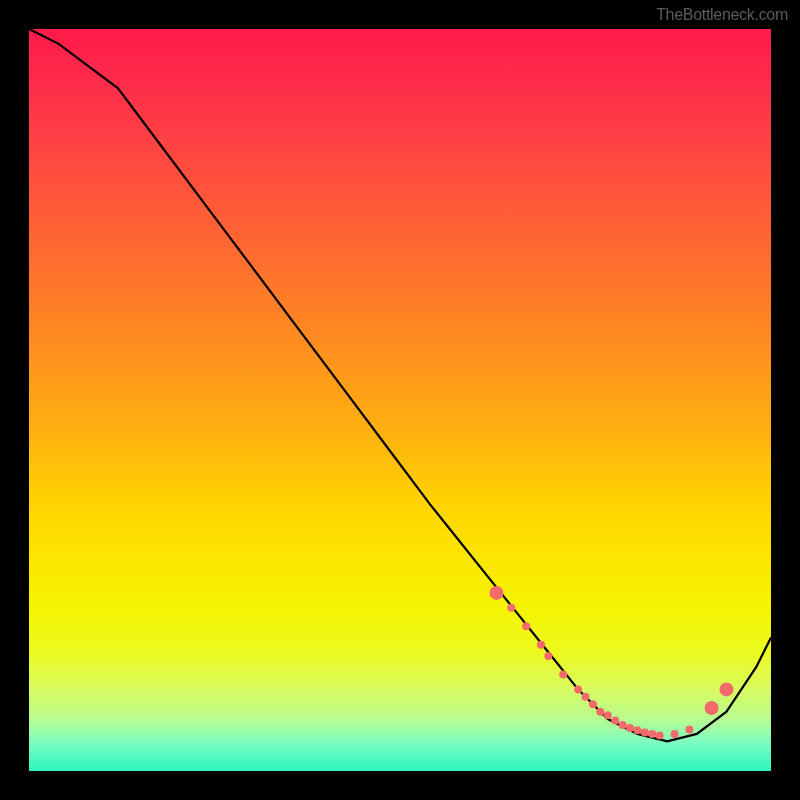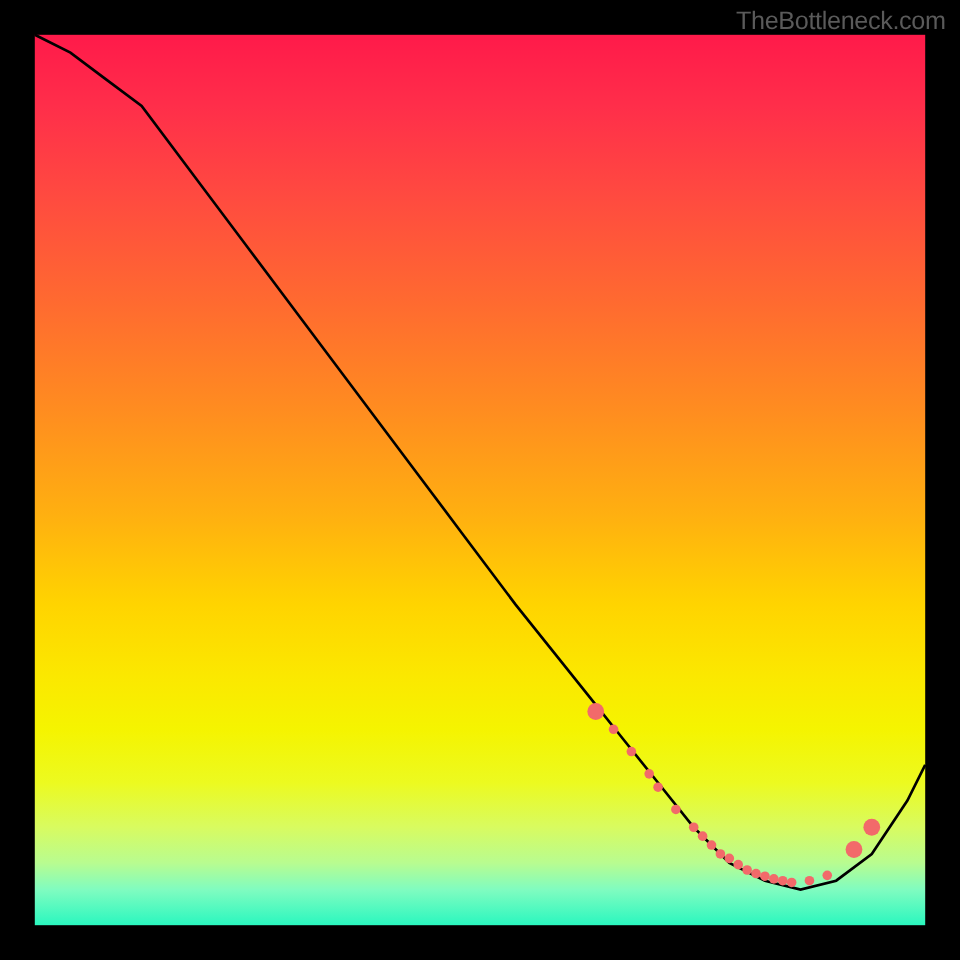--- a/index.html
+++ b/index.html
@@ -9,21 +9,21 @@
     background: #000;
     position: relative;
     font-family: Arial, sans-serif;
     overflow: hidden;
   }
   .attribution {
     position: absolute;
     top: 6px;
     right: 12px;
     color: #5a5a5a;
-    font-size: 21px;
+    font-size: 16px;
     font-weight: 500;
     letter-spacing: -0.3px;
     z-index: 10;
   }
   .plot-area {
     position: absolute;
     left: 29px;
     top: 29px;
     width: 742px;
     height: 742px;

